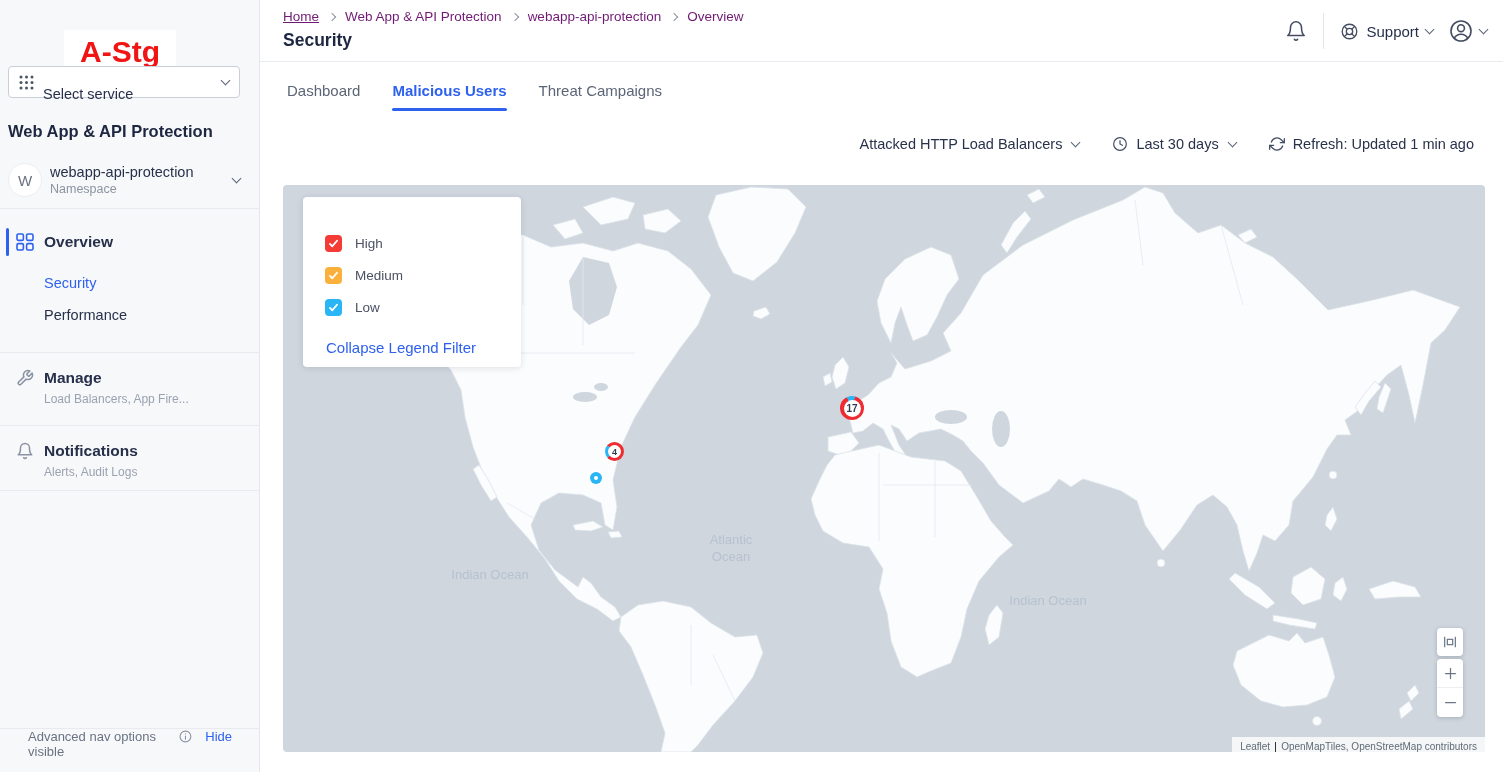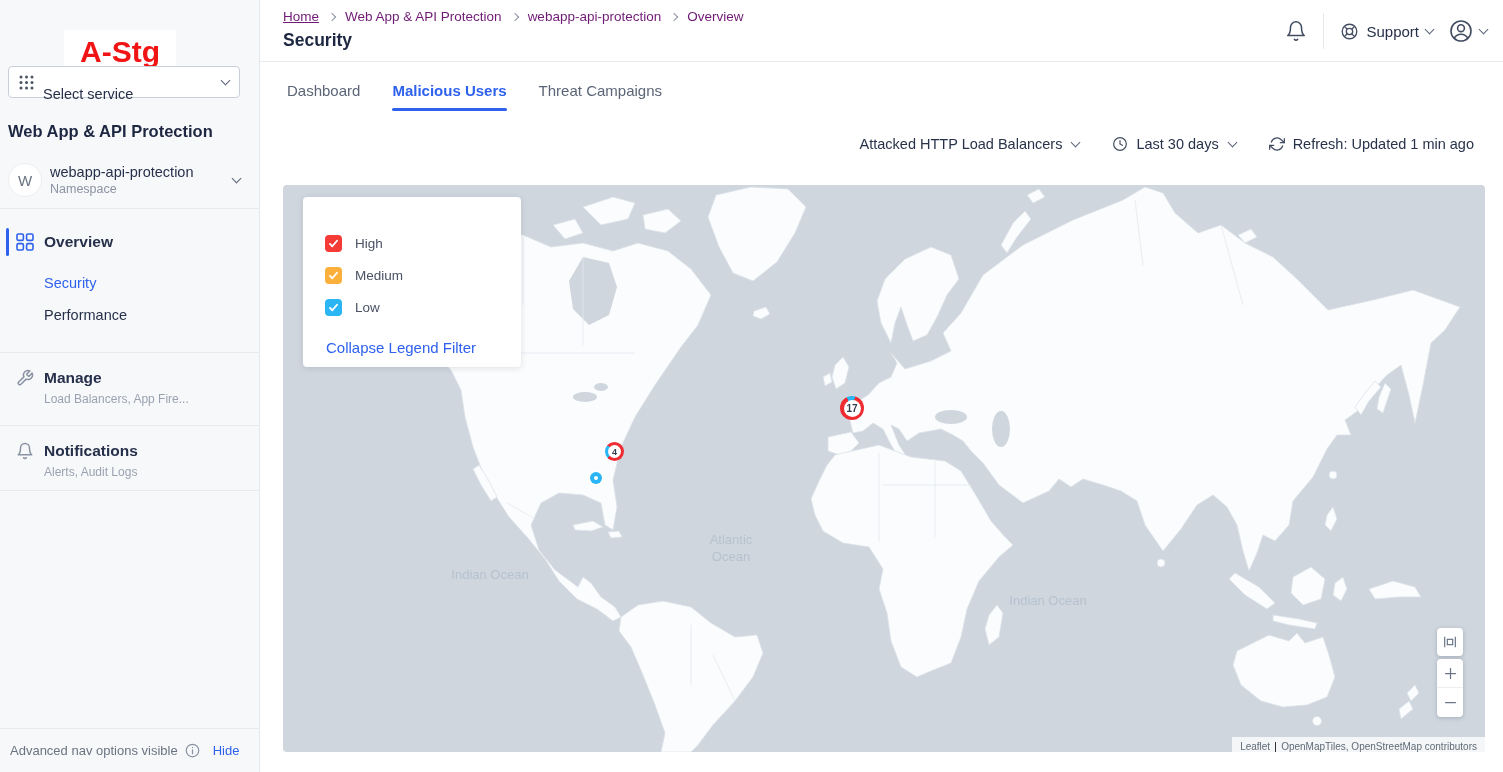--- a/index.html
+++ b/index.html
@@ -30,21 +30,21 @@
   .ns-type { font-size:12.5px; color:#8b93a2; margin-top:2px; }
   .ns-row .chev { margin-right:12px; }
   .side-div { position:absolute; left:0; width:260px; border-top:1px solid #e7eaee; }
   .nav-item { position:absolute; left:0; width:260px; }
   .nav-ico { position:absolute; left:16px; top:0; width:18px; height:18px; }
   .nav-label { position:absolute; left:44px; top:0; font-size:15.5px; font-weight:600; color:#26304a; cursor:pointer; }
   .nav-sub { position:absolute; left:44px; font-size:12px; color:#9aa2b1; }
   .active-bar { position:absolute; left:6px; top:228px; width:3px; height:28px; background:#2e62ee; border-radius:2px; }
   .sub-link { position:absolute; left:44px; font-size:14.5px; cursor:pointer; }
   .side-footer { position:absolute; left:0; bottom:0; width:260px; height:44px; border-top:1px solid #e7eaee;
-    display:flex; align-items:center; padding:0 10px; gap:7px; }
+    display:flex; align-items:flex-start; padding:0 28px; gap:7px; }
   .side-footer .txt { font-size:13px; color:#6a7382; }
   .side-footer .hide { font-size:13px; color:#2e62ee; cursor:pointer; margin-left:6px; }
 
   
   .main { position:absolute; left:260px; top:0; width:1243px; height:772px; background:#fff; }
   .topbar { position:absolute; left:0; top:0; width:1243px; height:62px; border-bottom:1px solid #e8ebef; background:#fff; }
   .crumbs { position:absolute; left:23px; top:9px; display:flex; align-items:center; gap:10px;
     font-size:13.5px; color:#701a75; }
   .crumb { cursor:pointer; }
   .crumb.home { text-decoration:underline; }

